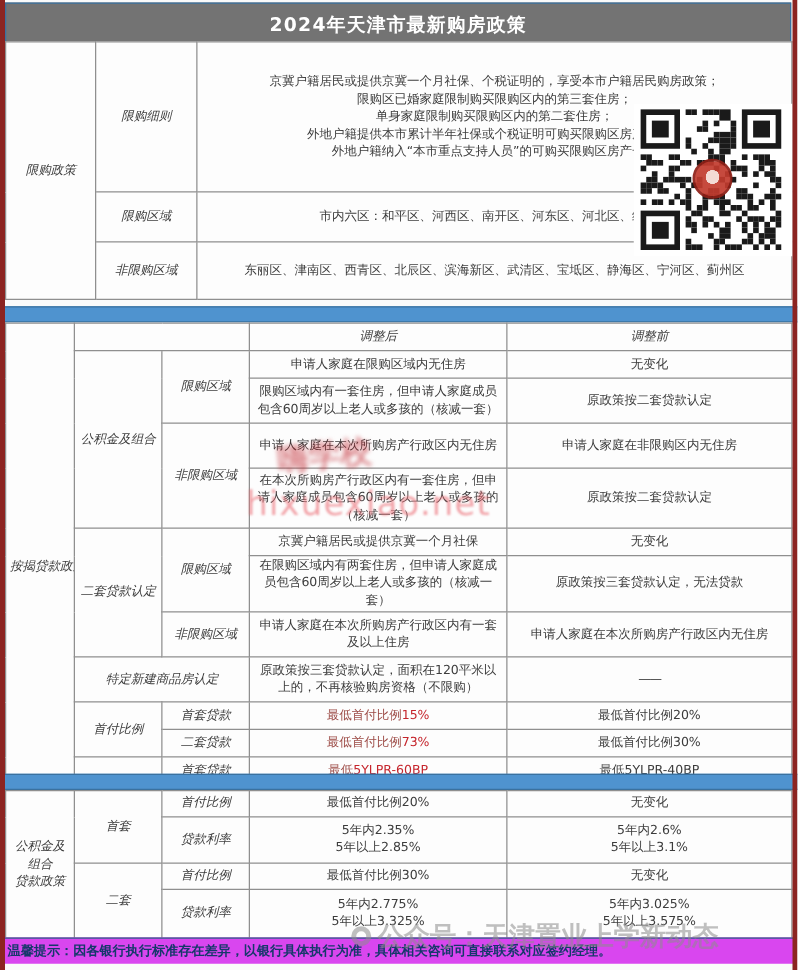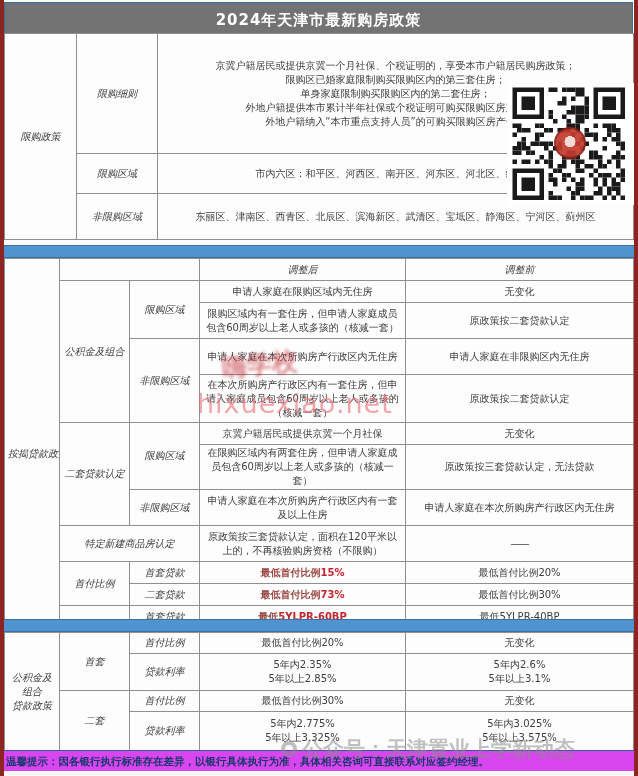--- a/index.html
+++ b/index.html
@@ -32,22 +32,22 @@
   }
   td.lbl{color:#3a3a3a;font-style:italic;}
   td.main{font-size:9px;padding:0;letter-spacing:0;margin-left:36px;}
   td.nowrap{white-space:nowrap;}
   .pre{white-space:pre-line;}
   td.rules{text-align:left;padding:6px 8px;line-height:18.6px;}
   td.lefttxt{text-align:left;padding:2px 7px;}
   tr.h120{height:120px;}tr.h40{height:40px;}tr.h46{height:46px;}
   tr.h22{height:22px;}tr.h36{height:36px;}tr.h48{height:48px;}
   tr.h21{height:21px;}tr.h37{height:37px;}tr.h39{height:39px;}
-  .red-pre{color:#9c4a45;font-weight:700;}
-  .red-val{color:#c5252c;font-weight:700;}
+  .red-pre{color:#9c4a45;font-weight:400;}
+  .red-val{color:#c5252c;font-weight:400;}
   .dash{letter-spacing:-1px;}
   .footer{
     position:absolute;left:0;top:750px;width:636px;height:21px;
     background:#d946ef;border-top:1px solid #2f5f8d;box-sizing:border-box;
     color:#16386b;font-size:10.5px;font-weight:bold;line-height:20px;
     padding-left:6px;white-space:nowrap;z-index:4;
   }
   
   .qrbox{
     position:absolute;left:507px;top:83px;width:127px;height:122px;

